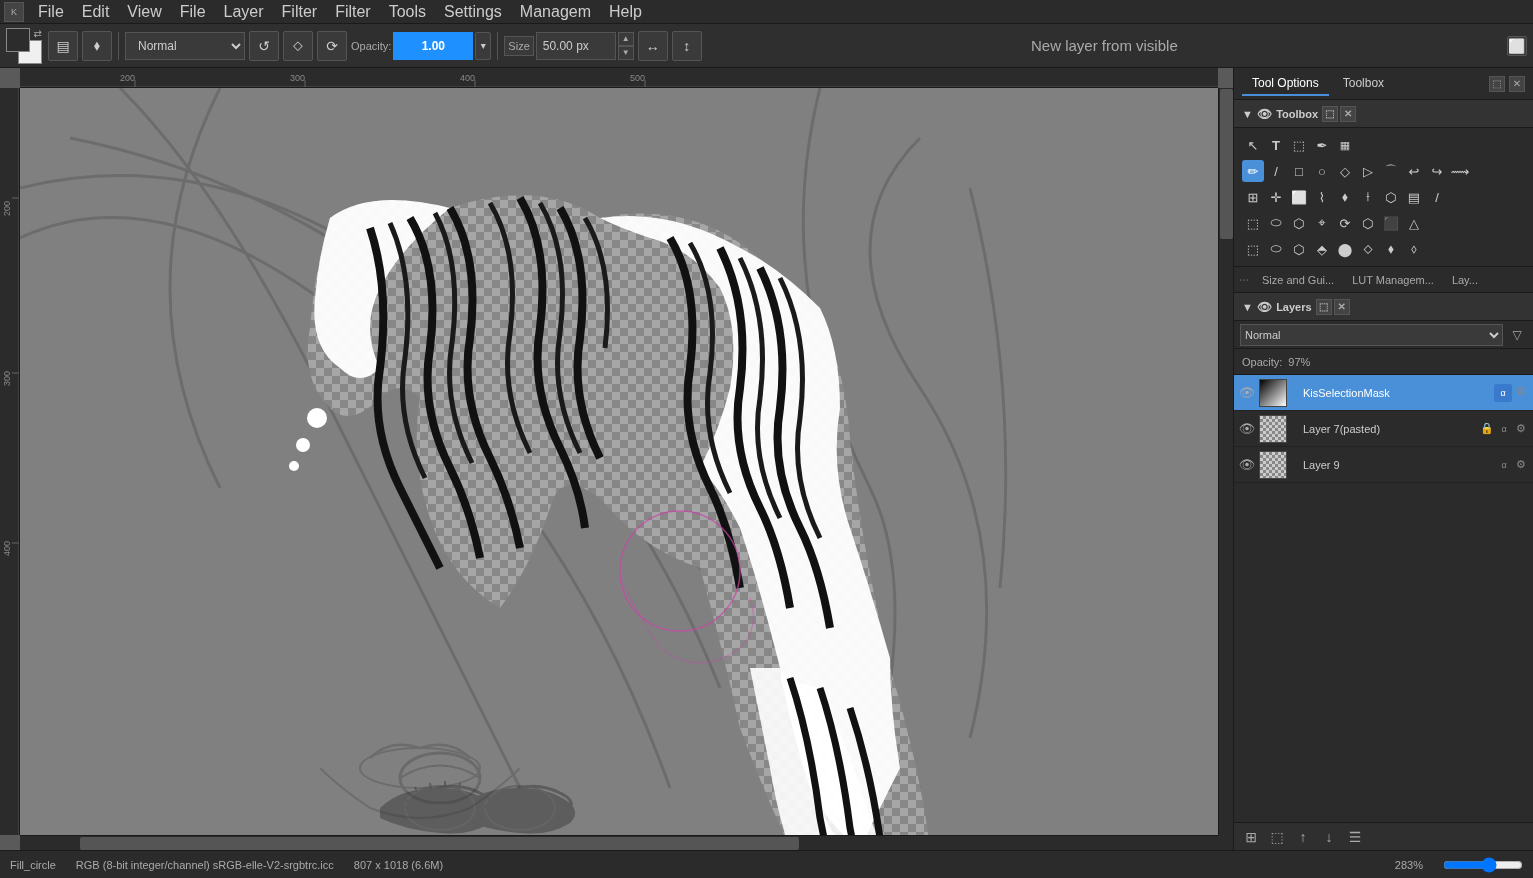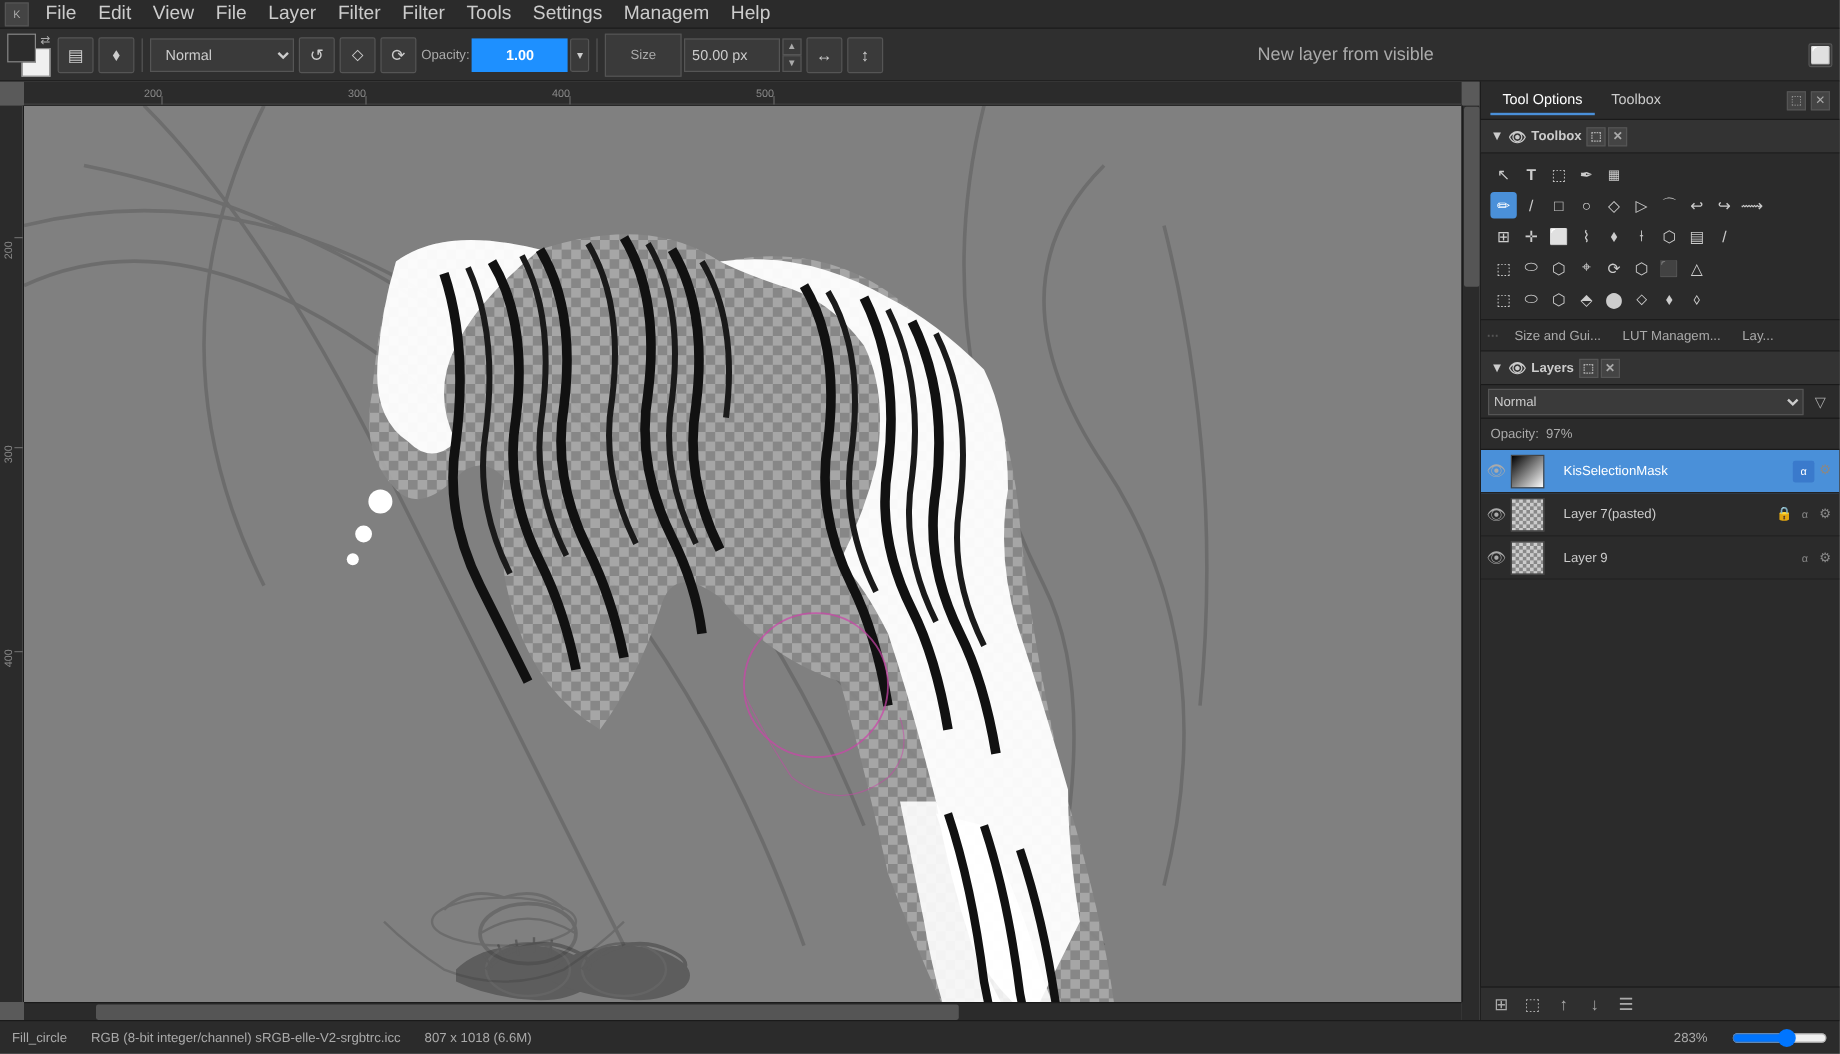--- a/index.html
+++ b/index.html
@@ -16,21 +16,21 @@
     .swatch-fg { width: 24px; height: 24px; background: #2c2c2c; border: 1px solid #888; position: absolute; top: 0; left: 0; }
     .swatch-bg { width: 24px; height: 24px; background: #f0f0f0; border: 1px solid #888; position: absolute; top: 12px; left: 12px; }
     .swatch-arrows { position: absolute; top: 0; right: 0; font-size: 10px; color: #aaa; }
     .toolbar-btn { width: 30px; height: 30px; background: #3a3a3a; border: 1px solid #555; border-radius: 2px; display: flex; align-items: center; justify-content: center; cursor: pointer; color: #ccc; font-size: 14px; }
     .toolbar-separator { width: 1px; height: 28px; background: #555; margin: 0 2px; }
     .mode-select { height: 28px; background: #3a3a3a; border: 1px solid #555; color: #ccc; padding: 0 8px; font-size: 12px; min-width: 120px; cursor: pointer; }
     .opacity-group { display: flex; align-items: center; gap: 2px; }
     .opacity-label { color: #aaa; font-size: 11px; }
     .opacity-input { height: 28px; background: #1e90ff; border: none; color: #fff; padding: 0 8px; font-size: 12px; font-weight: bold; width: 80px; text-align: center; }
     .size-group { display: flex; align-items: center; gap: 2px; }
-    .size-label { color: #aaa; font-size: 11px; background: #3a3a3a; border: 1px solid #555; height: 36px; display: flex; align-items: center; padding: 0 20px; text-align: right; }
+    .size-label { color: #aaa; font-size: 11px; background: #3a3a3a; border: 1px solid #555; height: 20px; display: flex; align-items: center; padding: 0 3px; text-align: right; }
     .size-input { height: 28px; background: #3a3a3a; border: 1px solid #555; color: #ccc; padding: 0 6px; font-size: 12px; width: 80px; }
     .spin-btns { display: flex; flex-direction: column; }
     .spin-btn { height: 14px; width: 16px; background: #3a3a3a; border: 1px solid #555; color: #aaa; font-size: 8px; display: flex; align-items: center; justify-content: center; cursor: pointer; }
     .new-layer-btn { margin-left: auto; font-size: 15px; color: #aaa; cursor: pointer; padding: 4px 8px; }
 
     
     #main { display: flex; height: calc(878px - 24px - 44px - 28px); }
 
     
     #canvas-area { flex: 1; position: relative; background: #5a5a5a; overflow: hidden; }

